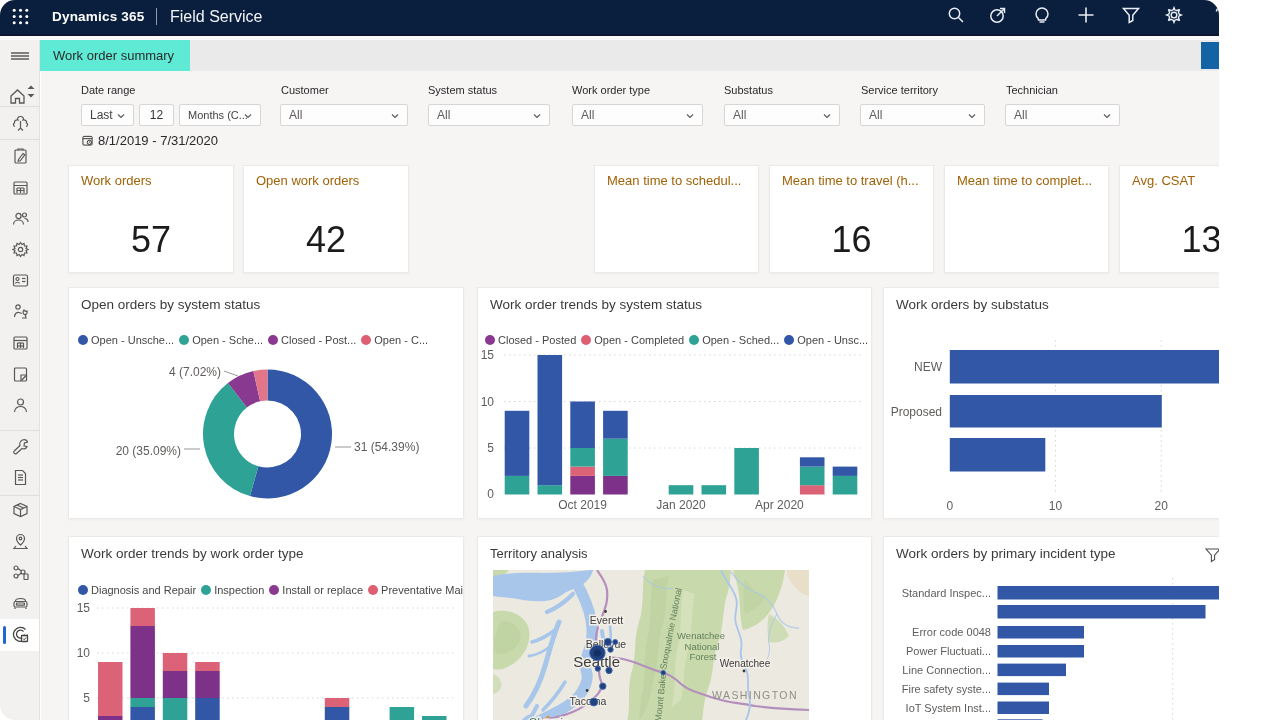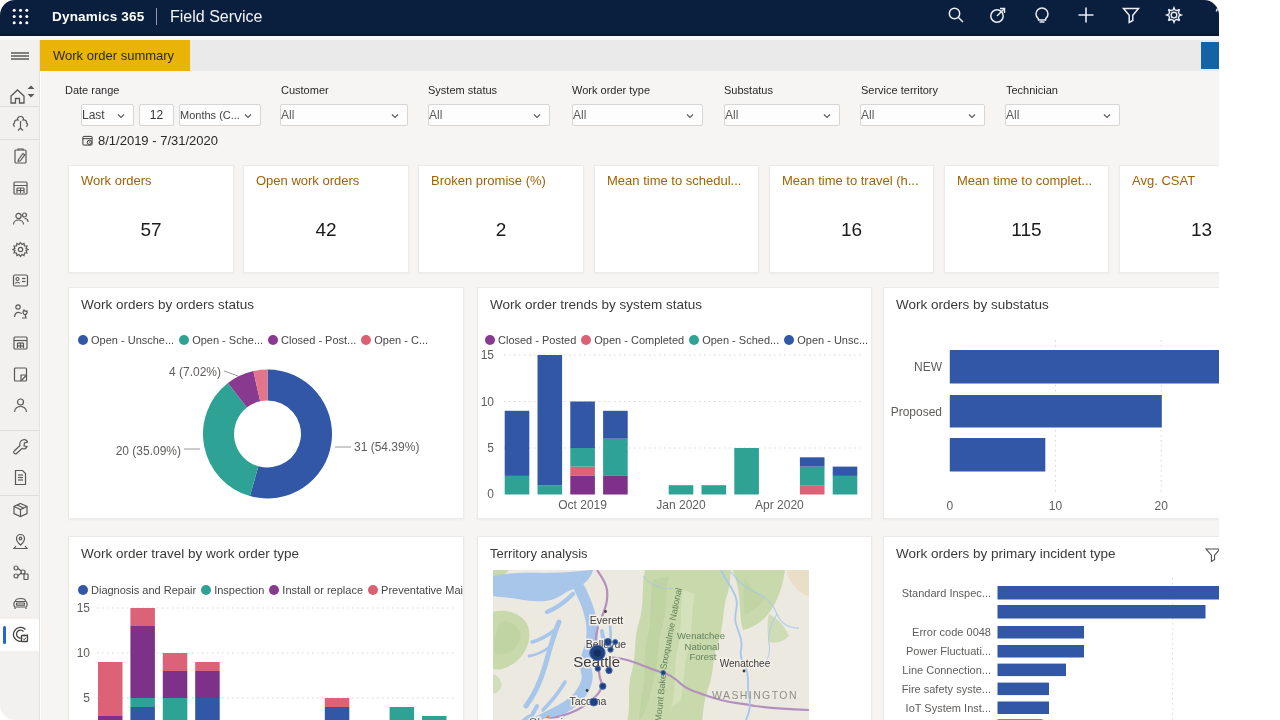--- a/index.html
+++ b/index.html
@@ -9,39 +9,39 @@
 .abs { position:absolute; }
 
 #navbar { position:absolute; left:0; top:0; width:1280px; height:36px; background:#0a1e3e; border-bottom:2px solid #091731; }
 #navbar .brand { position:absolute; left:52px; top:0; height:33px; line-height:33px; color:#fff; font-size:13.5px; font-weight:700; letter-spacing:.2px; }
 #navbar .appname { position:absolute; left:170px; top:0; height:33px; line-height:33px; color:#f2f4f8; font-size:16px; }
 #navbar .vsep { position:absolute; left:156px; top:8px; width:1px; height:17px; background:rgba(255,255,255,.55); }
 .nicon { position:absolute; top:5px; width:20px; height:20px; }
 
 #tabstrip { position:absolute; left:40px; top:36px; width:1240px; height:35px; background:#ebeaea; }
 #tabstrip .topline { position:absolute; left:0; top:0; width:1240px; height:4px; background:#f8f8f8; }
-#tab1 { position:absolute; left:0; top:4px; width:150px; height:31px; background:#eab308; color:#2b2b2b; font-size:13px; font-weight:400; line-height:31px; padding-left:13px; }
+#tab1 { position:absolute; left:0; top:4px; width:150px; height:31px; background:#5eead4; color:#2b2b2b; font-size:13px; font-weight:400; line-height:31px; padding-left:13px; }
 #sharebtn { position:absolute; left:1161px; top:6px; width:73px; height:27px; background:#1464a5; color:#fff; font-size:13px; font-weight:600; text-align:center; line-height:27px; }
 
 #sidebar { position:absolute; left:0; top:36px; width:40px; height:684px; background:#f2f1f0; border-right:1px solid #e3e1df; }
 .sic { position:absolute; left:12px; width:17px; height:17px; }
 .sdiv { position:absolute; left:0; width:39px; height:1px; background:#e0dedc; }
 #selrow { position:absolute; left:0; top:583px; width:39px; height:32px; background:#fff; }
 #selbar { position:absolute; left:3px; top:590px; width:3px; height:18px; background:#2266d2; border-radius:2px; }
 
 #content { position:absolute; left:41px; top:71px; width:1239px; height:649px; background:#f6f5f4; }
 .flabel { position:absolute; top:12px; font-size:11px; color:#29282a; }
-.fbox { position:absolute; top:32px; height:22px; background:#fdfdfd; border:1px solid #d8d6d4; border-radius:2px; font-size:12px; color:#5f5d5b; line-height:20px; }
+.fbox { position:absolute; top:32px; height:22px; background:#fdfdfd; border:1px solid #d8d6d4; border-radius:2px; font-size:12px; color:#5f5d5b; line-height:20px; padding-left:8px; }
 .fbox .chev { position:absolute; right:8px; top:7px; width:8px; height:8px; }
 .fbox.dark { color:#444; }
 #dateline { position:absolute; left:42px; top:61px; font-size:13px; color:#29282a; }
 
 .card { position:absolute; background:#fff; border:1px solid #eceae8; box-shadow:0 1px 2px rgba(0,0,0,.04); overflow:hidden; }
 .kpi-t { position:absolute; left:12px; top:7px; font-size:13px; color:#a16207; white-space:nowrap; overflow:hidden; }
-.kpi-v { position:absolute; left:0; top:53px; width:100%; text-align:center; font-size:19px; font-weight:400; color:#1c1b1a; }
+.kpi-v { position:absolute; left:0; top:53px; width:100%; text-align:center; font-size:36px; font-weight:400; color:#1c1b1a; }
 .ctitle { position:absolute; left:12px; top:9px; font-size:13.5px; color:#3b3a39; white-space:nowrap; }
 .legend { position:absolute; font-size:11px; color:#464646; white-space:nowrap; }
 .li { margin-right:5px; }
 .ldot { display:inline-block; width:10px; height:10px; border-radius:50%; margin-right:3px; position:relative; top:1px; }
 
 #sbtrack { position:absolute; left:1269px; top:71px; width:11px; height:649px; background:#f4f3f2; }
 #sbthumb { position:absolute; left:1269.5px; top:89px; width:10px; height:326px; background:#acabaa; }
 </style>
 </head>
 <body>
@@ -238,21 +238,21 @@
     <path d="M13.5 3.5 A7 7 0 1 0 15.5 8.5"></path>
     <path d="M11.5 5.5 A4 4 0 1 0 12.5 8.5"></path>
     <rect x="9.5" y="9.5" width="6" height="6" rx=".5" fill="#f8f8f8"></rect>
         <path d="M11 12.5 L12.2 13.7 L14 11.5" stroke-width="1"></path>
   </svg>
 </div>
 
 <div id="content"></div>
 
 <div id="filters" class="abs" style="left:0;top:72px;width:1280px;height:80px;">
-  <div class="flabel" style="left:65px">Date range</div>
+  <div class="flabel" style="left:81px">Date range</div>
   <div class="flabel" style="left:281px">Customer</div>
   <div class="flabel" style="left:428px">System status</div>
   <div class="flabel" style="left:572px">Work order type</div>
   <div class="flabel" style="left:724px">Substatus</div>
   <div class="flabel" style="left:861px">Service territory</div>
   <div class="flabel" style="left:1006px">Technician</div>
 
   <div class="fbox dark" style="left:81px;width:53px">Last
     <svg class="chev" viewBox="0 0 8 8" fill="none" stroke="#5f5d5b" stroke-width="1.2">
           <path d="M1 2.5 L4 5.5 L7 2.5"></path>
@@ -296,43 +296,38 @@
     </svg>8/1/2019 - 7/31/2020</div>
 </div>
 
 <div class="card" style="left:68px;top:165px;width:166px;height:108px">
       <div class="kpi-t">Work orders</div>
       <div class="kpi-v">57</div>
     </div>
 <div class="card" style="left:243px;top:165px;width:166px;height:108px">
       <div class="kpi-t">Open work orders</div>
       <div class="kpi-v">42</div>
-    </div>
-<div class="card" style="left:418px;top:165px;width:166px;height:108px">
-      <div class="kpi-t">Broken promise (%)</div>
-      <div class="kpi-v">2</div>
     </div>
 <div class="card" style="left:594px;top:165px;width:165px;height:108px">
       <div class="kpi-t">Mean time to schedul...</div>
     </div>
 <div class="card" style="left:769px;top:165px;width:165px;height:108px">
       <div class="kpi-t">Mean time to travel (h...</div>
       <div class="kpi-v">16</div>
     </div>
 <div class="card" style="left:944px;top:165px;width:165px;height:108px">
       <div class="kpi-t">Mean time to complet...</div>
-      <div class="kpi-v">115</div>
     </div>
 <div class="card" style="left:1119px;top:165px;width:165px;height:108px">
       <div class="kpi-t">Avg. CSAT</div>
       <div class="kpi-v">13</div>
     </div>
 
 <div class="card" id="cardA" style="left:68px;top:287px;width:396px;height:232px">
-  <div class="ctitle">Work orders by orders status</div>
+  <div class="ctitle">Open orders by system status</div>
   <div class="legend" style="left:9px;top:46px"><span class="li"><span class="ldot" style="background:#3157A6"></span>Open - Unsche...</span><span class="li"><span class="ldot" style="background:#2EA294"></span>Open - Sche...</span><span class="li"><span class="ldot" style="background:#8A3991"></span>Closed - Post...</span><span class="li"><span class="ldot" style="background:#DC5F72"></span>Open - C...</span></div>
   <svg class="abs" style="left:0;top:60px;width:394px;height:170px" viewBox="0 0 394 170">
     <g id="donut">
           <path d="M198.50 21.50 A64.5 64.5 0 1 1 180.94 148.06 L189.38 118.23 A33.5 33.5 0 1 0 198.50 52.50 Z" fill="#3157A6"></path>
       <path d="M180.94 148.06 A64.5 64.5 0 0 1 158.88 35.10 L177.92 59.57 A33.5 33.5 0 0 0 189.38 118.23 Z" fill="#2EA294"></path>
       <path d="M158.88 35.10 A64.5 64.5 0 0 1 184.37 23.07 L191.16 53.31 A33.5 33.5 0 0 0 177.92 59.57 Z" fill="#8A3991"></path>
       <path d="M184.37 23.07 A64.5 64.5 0 0 1 198.50 21.50 L198.50 52.50 A33.5 33.5 0 0 0 191.16 53.31 Z" fill="#E2758A"></path>
         </g>
     <g font-size="12" fill="#5f5d5b" font-family="Liberation Sans">
       <text x="285" y="103" id="dlbl1">31 (54.39%)</text>
@@ -395,21 +390,21 @@
     <text x="58" y="47" font-size="12" fill="#5f5d5b" text-anchor="end" font-family="Liberation Sans">NEW</text>
     <text x="58" y="92" font-size="12" fill="#5f5d5b" text-anchor="end" font-family="Liberation Sans">Proposed</text>
     <text x="65.8" y="186" font-size="12" fill="#5f5d5b" text-anchor="middle" font-family="Liberation Sans">0</text>
     <text x="171.5" y="186" font-size="12" fill="#5f5d5b" text-anchor="middle" font-family="Liberation Sans">10</text>
     <text x="277.2" y="186" font-size="12" fill="#5f5d5b" text-anchor="middle" font-family="Liberation Sans">20</text>
     <text x="382.9" y="186" font-size="12" fill="#5f5d5b" text-anchor="middle" font-family="Liberation Sans">30</text>
   </svg>
 </div>
 
 <div class="card" id="cardD" style="left:68px;top:536px;width:396px;height:200px">
-  <div class="ctitle">Work order travel by work order type</div>
+  <div class="ctitle">Work order trends by work order type</div>
   <div class="legend" style="left:9px;top:47px"><span class="li"><span class="ldot" style="background:#3157A6"></span>Diagnosis and Repair</span><span class="li"><span class="ldot" style="background:#2EA294"></span>Inspection</span><span class="li"><span class="ldot" style="background:#8A3991"></span>Install or replace</span><span class="li"><span class="ldot" style="background:#DC5F72"></span>Preventative Mai...</span></div>
   <svg class="abs" style="left:0;top:60px;width:394px;height:139px" viewBox="0 0 394 139" id="svgD">
     <line x1="28" y1="11" x2="385" y2="11" stroke="#d8d6d4" stroke-width="1" stroke-dasharray="1.5 3.5"></line>
     <text x="21" y="15" font-size="12" fill="#5f5d5b" text-anchor="end" font-family="Liberation Sans">15</text>
     <line x1="28" y1="56" x2="385" y2="56" stroke="#d8d6d4" stroke-width="1" stroke-dasharray="1.5 3.5"></line>
     <text x="21" y="60" font-size="12" fill="#5f5d5b" text-anchor="end" font-family="Liberation Sans">10</text>
     <line x1="28" y1="101" x2="385" y2="101" stroke="#d8d6d4" stroke-width="1" stroke-dasharray="1.5 3.5"></line>
     <text x="21" y="105" font-size="12" fill="#5f5d5b" text-anchor="end" font-family="Liberation Sans">5</text>
     <rect x="29.0" y="119.0" width="24.5" height="27.0" fill="#7D3189"></rect>
     <rect x="29.0" y="65.0" width="24.5" height="54.0" fill="#DC6377"></rect>

